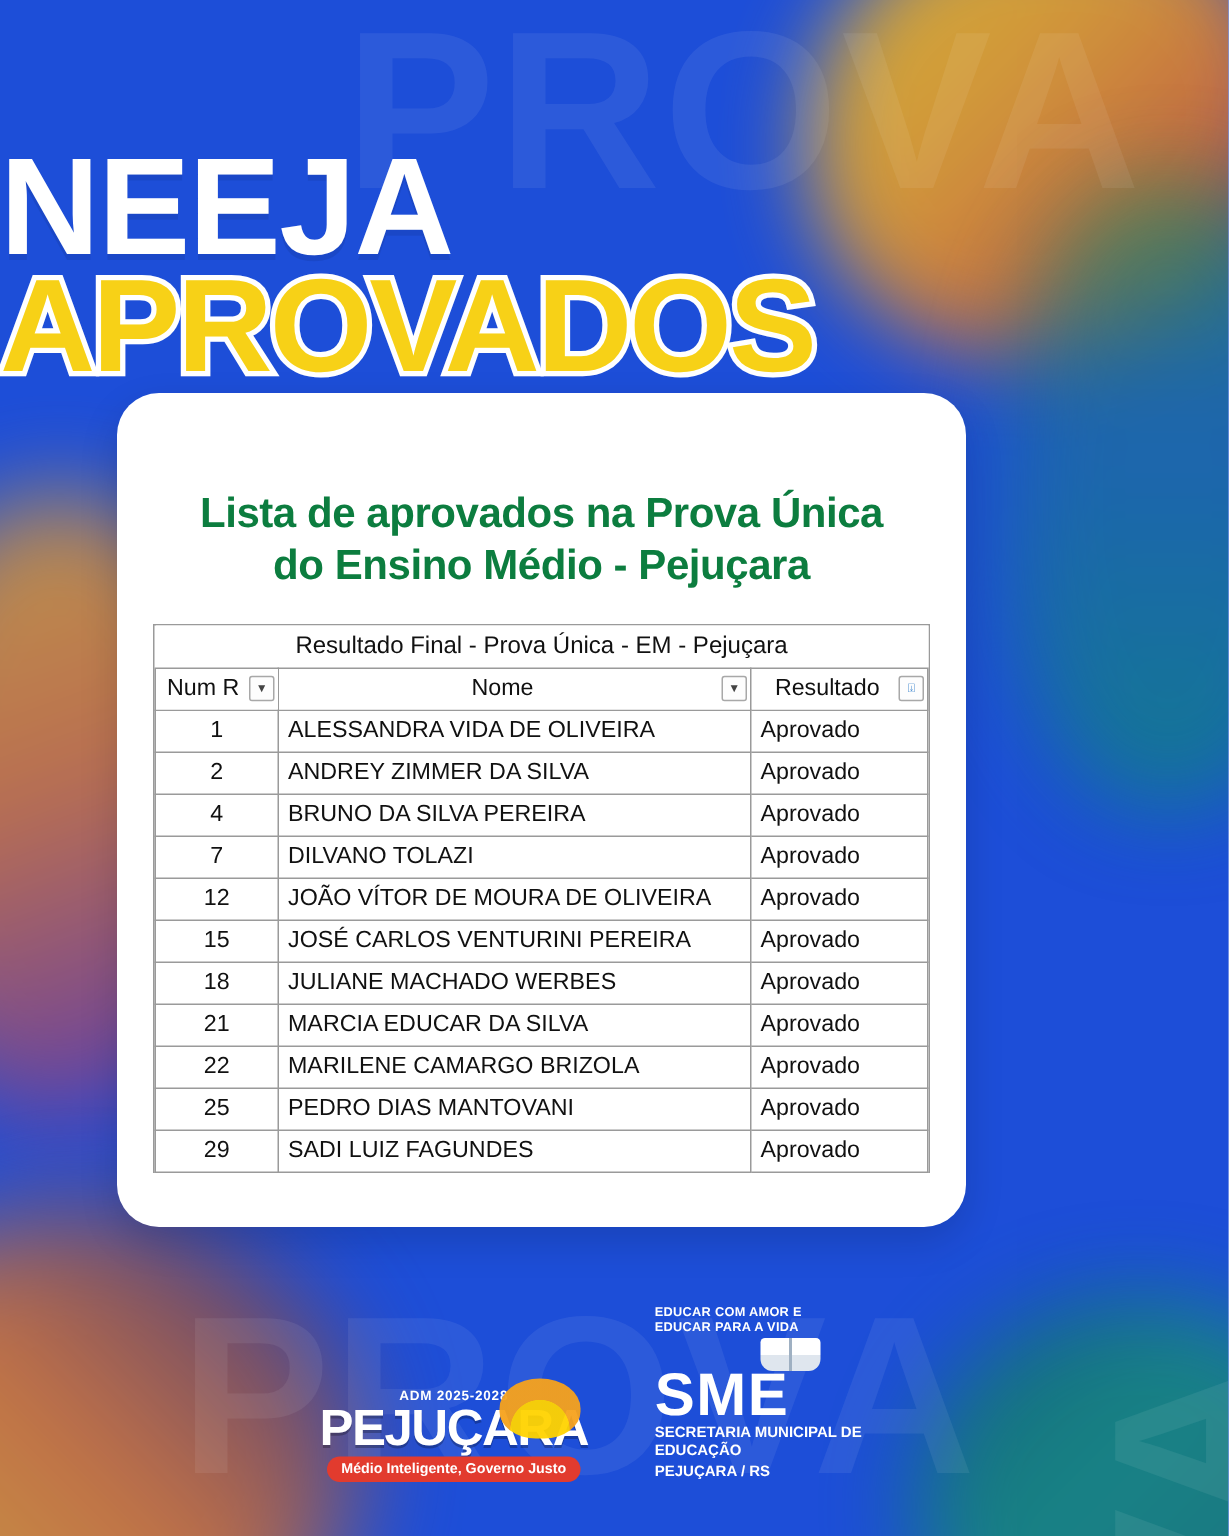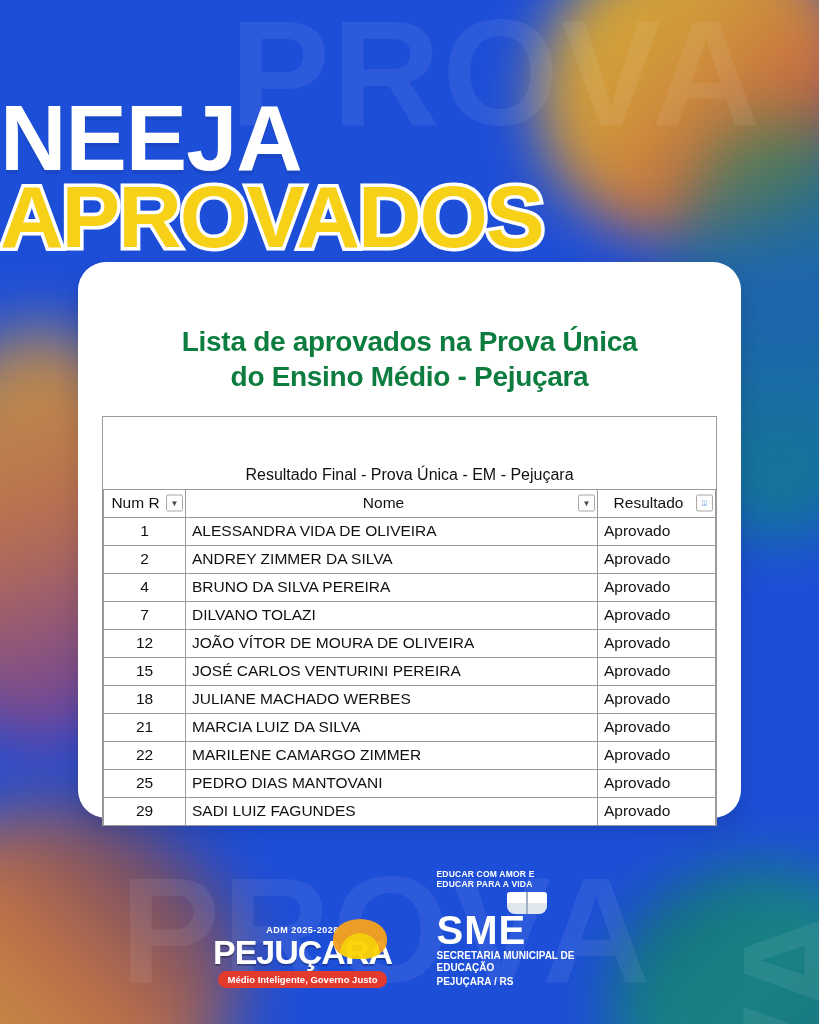--- a/index.html
+++ b/index.html
@@ -103,21 +103,21 @@
     margin-top: -6px;
     -webkit-text-stroke: 7px #ffffff;
     paint-order: stroke fill;
   }
 
   
   .card {
     position: absolute;
     left: 78px;
     top: 262px;
-    width: 663px;
+    width: 566px;
     height: 556px;
     background: #ffffff;
     border-radius: 28px;
     box-shadow: 0 10px 26px rgba(0,0,0,.14);
     z-index: 4;
   }
   .card-heading {
     text-align: center;
     color: #0c7d3f;
     font-weight: 700;
@@ -133,21 +133,20 @@
     border: 1px solid #9a9a9a;
     border-bottom: none;
     background: #fff;
     font-family: "Liberation Sans", sans-serif;
   }
   table.sheet-table {
     width: 100%;
     border-collapse: collapse;
     font-size: 15.5px;
     color: #111;
-    margin-top: 44px;
   }
   table.sheet-table td, table.sheet-table th {
     border: 1px solid #9a9a9a;
     padding: 2px 6px;
     height: 28px;
     font-weight: 400;
     background: #fff;
   }
   .sheet-title-cell {
     text-align: center;
@@ -350,26 +349,26 @@
               <td>JOSÉ CARLOS VENTURINI PEREIRA</td>
               <td class="col-res">Aprovado</td>
             </tr>
             <tr>
               <td class="col-num center">18</td>
               <td>JULIANE MACHADO WERBES</td>
               <td class="col-res">Aprovado</td>
             </tr>
             <tr>
               <td class="col-num center">21</td>
-              <td>MARCIA LUIZ DA SILVA</td>
+              <td>MARCIA EDUCAR DA SILVA</td>
               <td class="col-res">Aprovado</td>
             </tr>
             <tr>
               <td class="col-num center">22</td>
-              <td>MARILENE CAMARGO ZIMMER</td>
+              <td>MARILENE CAMARGO BRIZOLA</td>
               <td class="col-res">Aprovado</td>
             </tr>
             <tr>
               <td class="col-num center">25</td>
               <td>PEDRO DIAS MANTOVANI</td>
               <td class="col-res">Aprovado</td>
             </tr>
             <tr>
               <td class="col-num center">29</td>
               <td>SADI LUIZ FAGUNDES</td>

